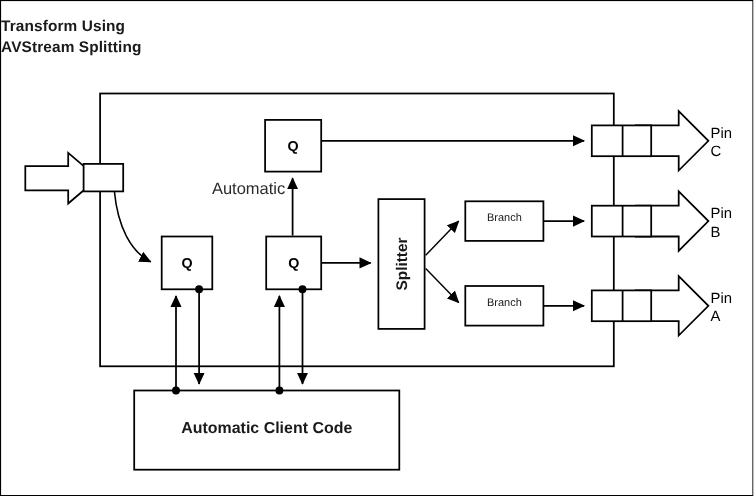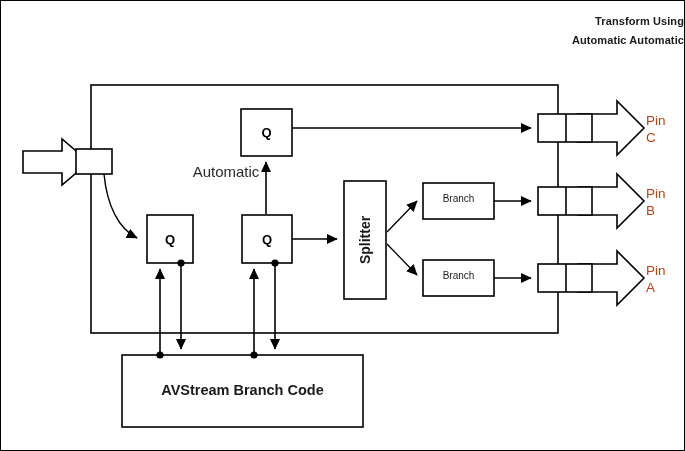--- a/index.html
+++ b/index.html
@@ -22,23 +22,23 @@
   #diagram-svg {
     position: absolute;
     left: 0;
     top: 0;
     width: 685px;
     height: 451px;
   }
   .ttl {
     position: absolute;
     width: 100%;
-    text-align: right;
+    text-align: left;
     font-weight: bold;
-    font-size: 11px;
+    font-size: 14px;
     color: #1a1a1a;
     letter-spacing: .1px;
   }
   #title-line-1 { top: 14px; }
   #title-line-2 { top: 33px; }
 
   .node-label {
     position: absolute;
     font-size: 13px;
     color: #262626;
@@ -46,21 +46,21 @@
     white-space: nowrap;
     pointer-events: none;
   }
   .q-label {
     font-weight: bold;
     font-size: 13px;
     color: #000000;
   }
   .pin-label {
     font-size: 13.5px;
-    color: #c2410c;
+    color: #000000;
     line-height: 17px;
     text-align: left;
   }
   .auto-copy {
     font-size: 15px;
     color: #2b2b2b;
     line-height: 15px;
     text-align: center;
   }
   .client-label {
@@ -80,21 +80,21 @@
     font-size: 10px;
     color: #1a1a1a;
   }
 </style>
 </head>
 <body>
 
 <div id="canvas">
 
   <div class="ttl" id="title-line-1">Transform Using</div>
-  <div class="ttl" id="title-line-2">Automatic Automatic</div>
+  <div class="ttl" id="title-line-2">AVStream Splitting</div>
 
   <svg id="diagram-svg" viewBox="0 0 685 451">
     <defs>
       <marker id="arrowFilled" markerWidth="9" markerHeight="9" refX="8.4" refY="4.5" orient="auto" markerUnits="userSpaceOnUse">
         <path d="M0,0.3 L9,4.5 L0,8.7 z" fill="#000000"></path>
       </marker>
       <marker id="arrowFilledSm" markerWidth="11" markerHeight="11" refX="10.2" refY="5.5" orient="auto" markerUnits="userSpaceOnUse">
         <path d="M0,0.4 L11,5.5 L0,10.6 z" fill="#000000"></path>
       </marker>
     </defs>
@@ -168,21 +168,21 @@
   </div>
 
   <div style="position:absolute; left:343px; top:180px; width:42px; height:118px; display:flex; align-items:center; justify-content:center;">
     <span class="splitter-label">Splitter</span>
   </div>
 
   <div class="node-label branch-label" style="left:422px; top:192px; width:71px;">Branch</div>
 
   <div class="node-label branch-label" style="left:422px; top:269px; width:71px;">Branch</div>
 
-  <div class="node-label client-label" style="left:121px; top:381px; width:241px;">AVStream Branch Code</div>
+  <div class="node-label client-label" style="left:121px; top:381px; width:241px;">Automatic Client Code</div>
 
   <div class="node-label pin-label" style="left:645px; top:111px; width:40px;">
     <div>Pin</div>
     <div>C</div>
   </div>
 
   <div class="node-label pin-label" style="left:645px; top:184px; width:40px;">
     <div>Pin</div>
     <div>B</div>
   </div>

